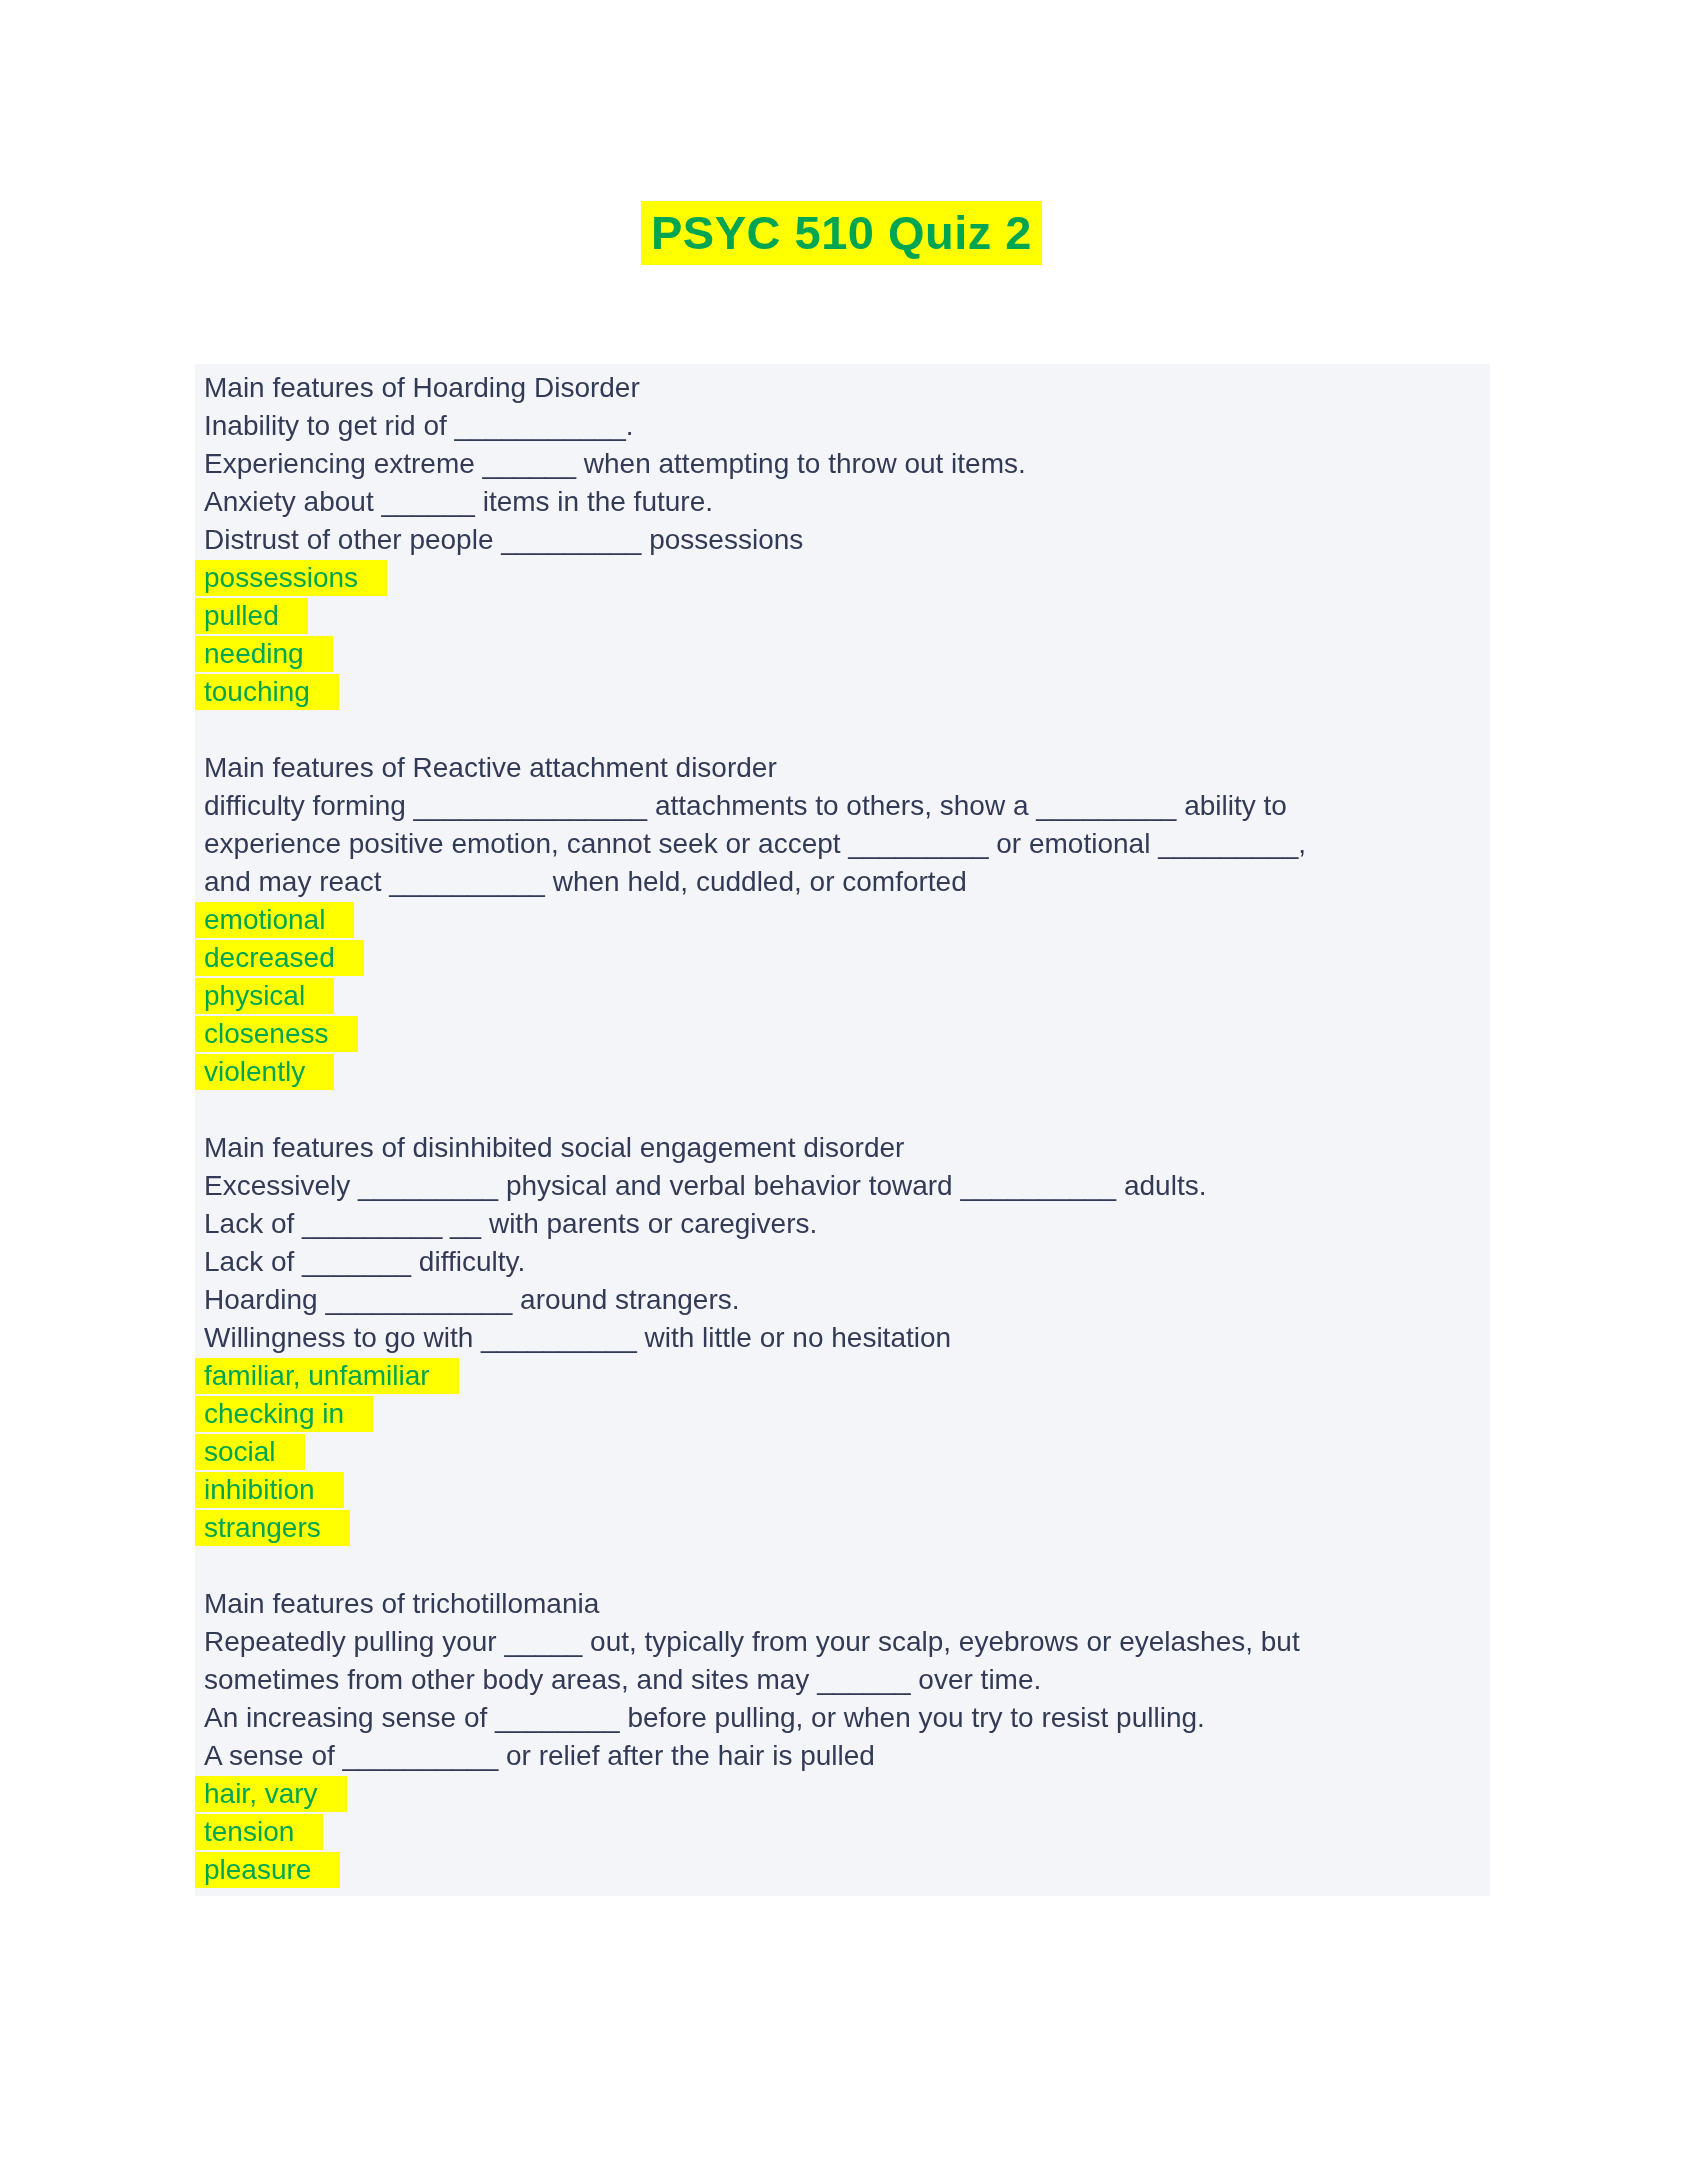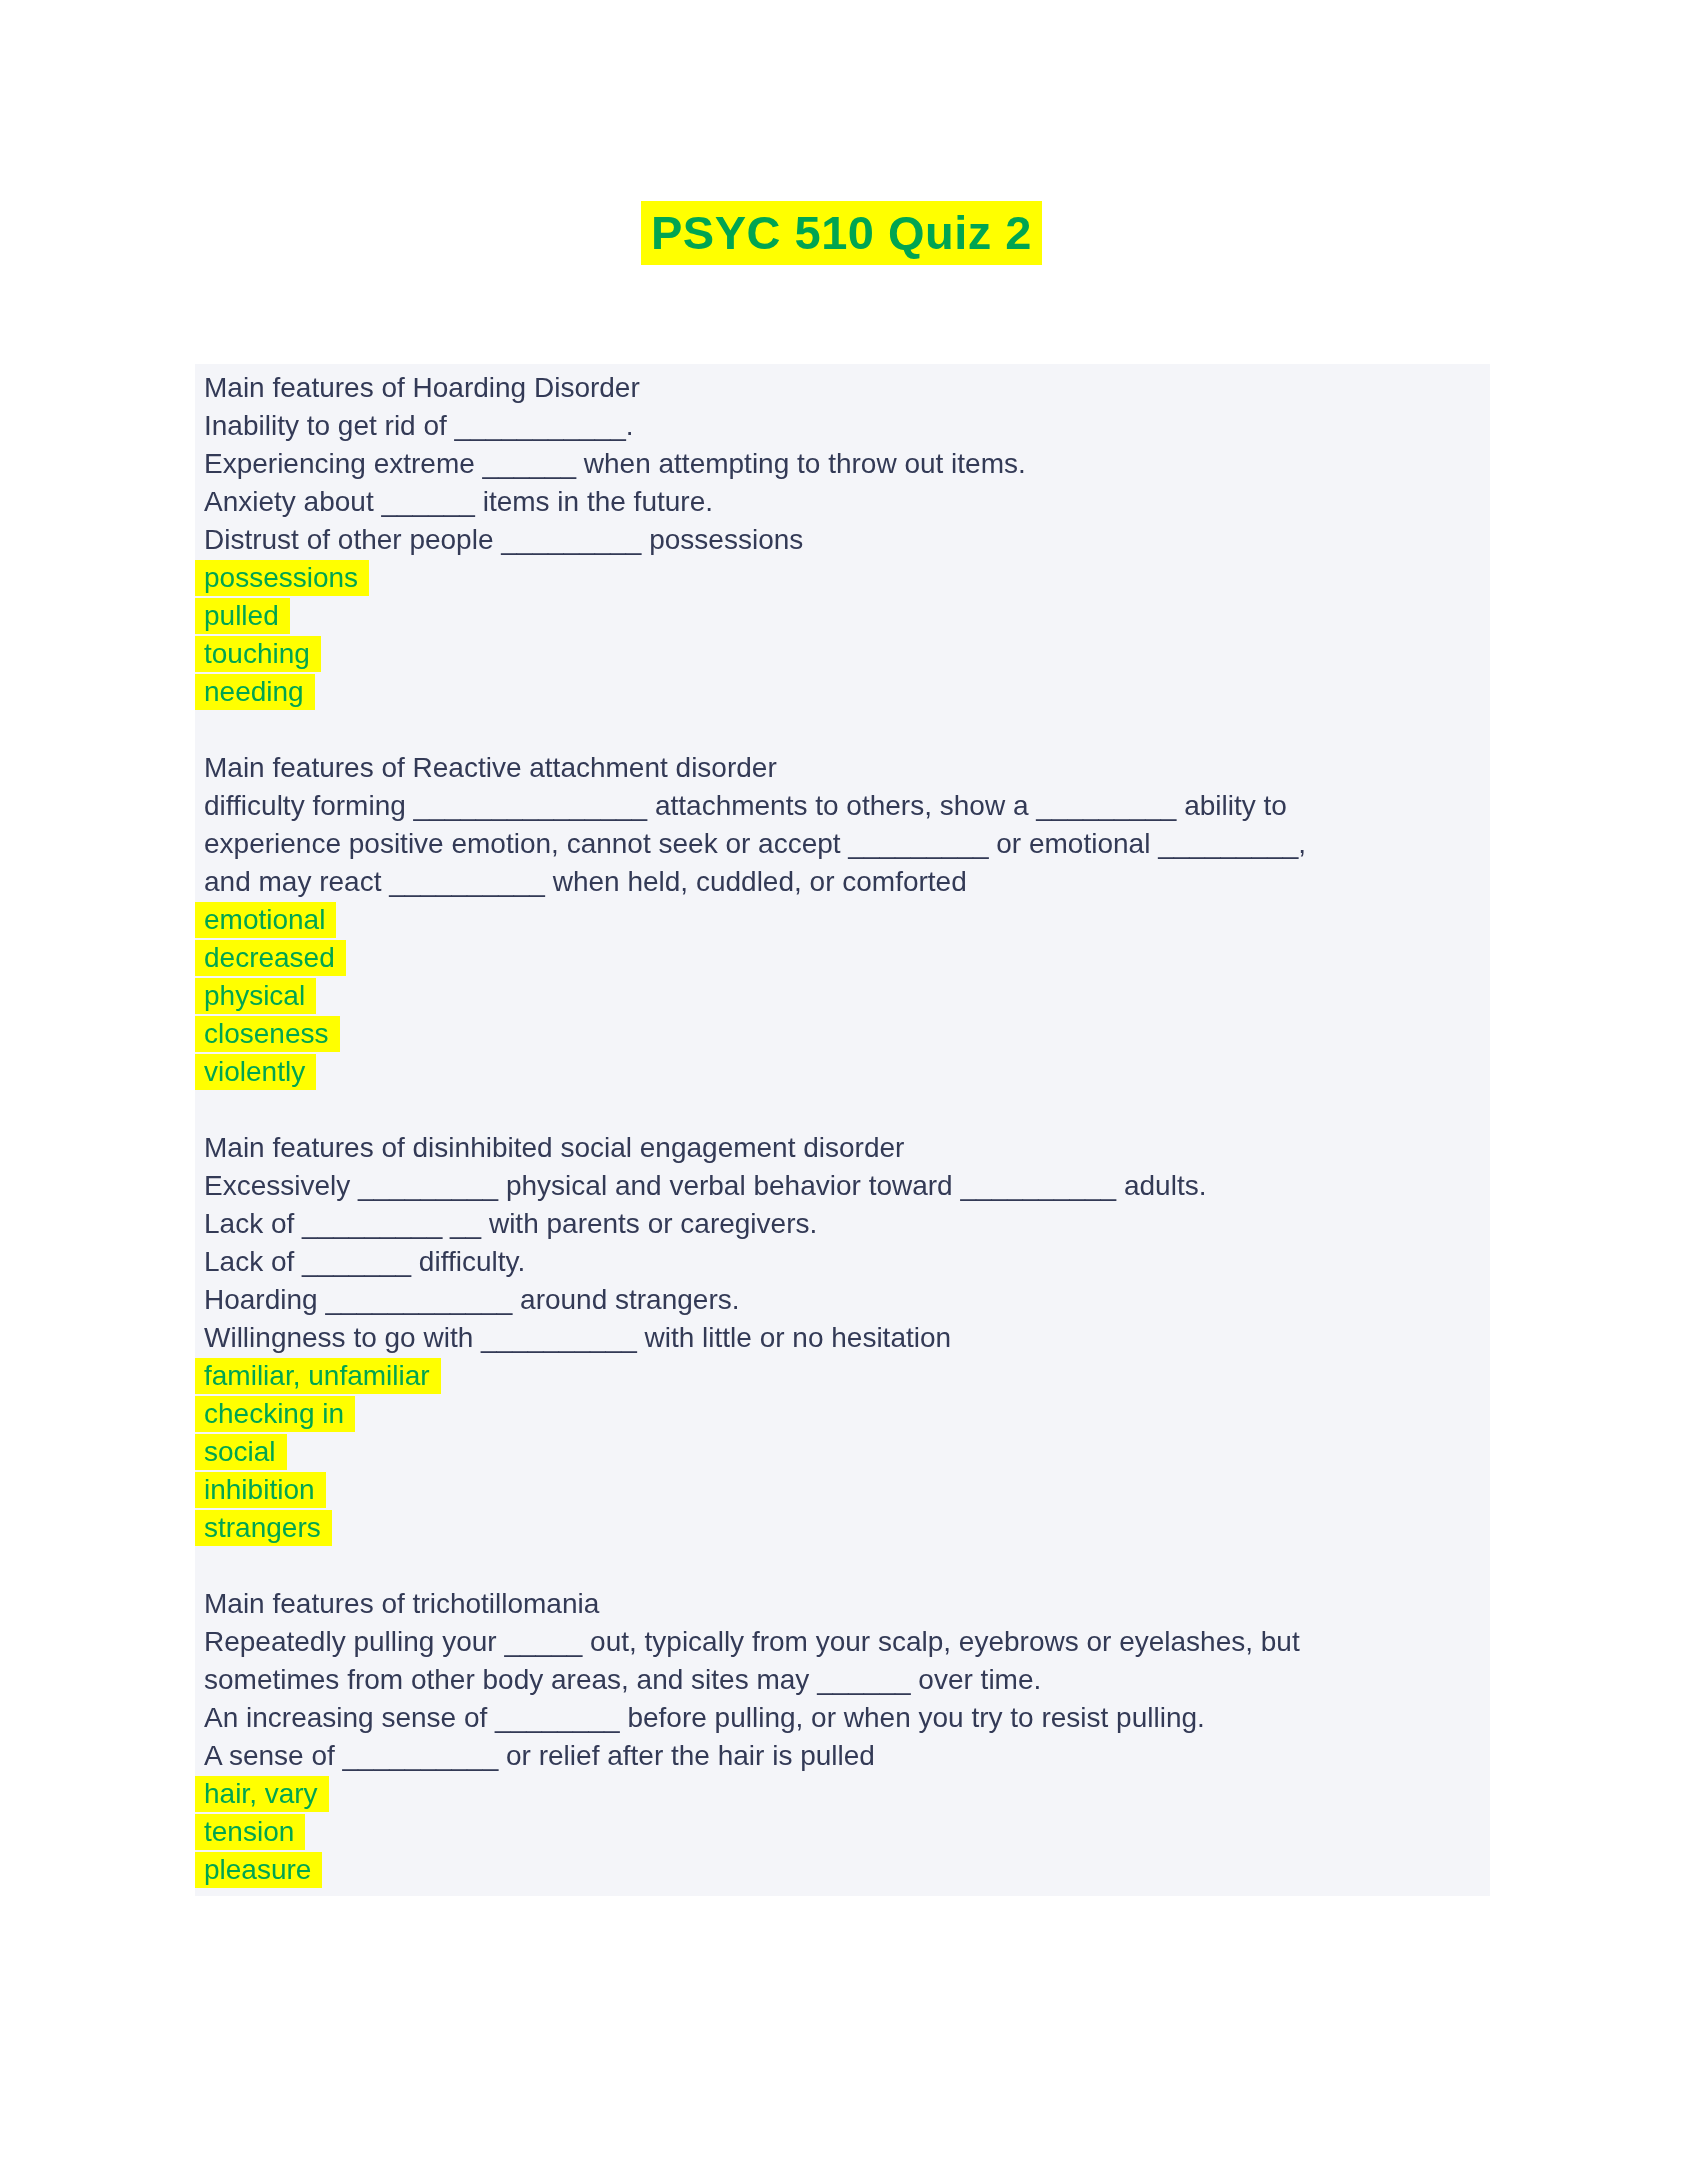--- a/index.html
+++ b/index.html
@@ -41,41 +41,41 @@
     font-size: 28px;
     line-height: 38px;
     color: var(--text, #333a56);
     white-space: pre;
     padding-left: 9px;
   }
   .line.spacer { min-height: 38px; }
   .hl {
     background: var(--yellow, #ffff00);
     color: var(--green, #00a551);
-    padding: 2px 11px 3px 9px;
+    padding: 2px 29px 3px 9px;
     margin-left: -9px;
   }
 </style>
 </head>
 <body>
 
 <div class="page" style="--page-bg: #ffffff; --block-bg: #f4f5f9; --text: #333a56; --yellow: #ffff00; --green: #00a551;">
   <div class="title-row">
     <span class="title-hl">PSYC 510 Quiz 2</span>
   </div>
   <div class="content" id="content">
       <div class="line">Main features of Hoarding Disorder</div>
       <div class="line">Inability to get rid of ___________.</div>
       <div class="line">Experiencing extreme ______ when attempting to throw out items.</div>
       <div class="line">Anxiety about ______ items in the future.</div>
       <div class="line">Distrust of other people _________ possessions</div>
       <div class="line"><span class="hl">possessions</span></div>
       <div class="line"><span class="hl">pulled</span></div>
+      <div class="line"><span class="hl">needing</span></div>
       <div class="line"><span class="hl">touching</span></div>
-      <div class="line"><span class="hl">needing</span></div>
       <div class="line spacer"></div>
       <div class="line">Main features of Reactive attachment disorder</div>
       <div class="line">difficulty forming _______________ attachments to others, show a _________ ability to</div>
       <div class="line">experience positive emotion, cannot seek or accept _________ or emotional _________,</div>
       <div class="line">and may react __________ when held, cuddled, or comforted</div>
       <div class="line"><span class="hl">emotional</span></div>
       <div class="line"><span class="hl">decreased</span></div>
       <div class="line"><span class="hl">physical</span></div>
       <div class="line"><span class="hl">closeness</span></div>
       <div class="line"><span class="hl">violently</span></div>

